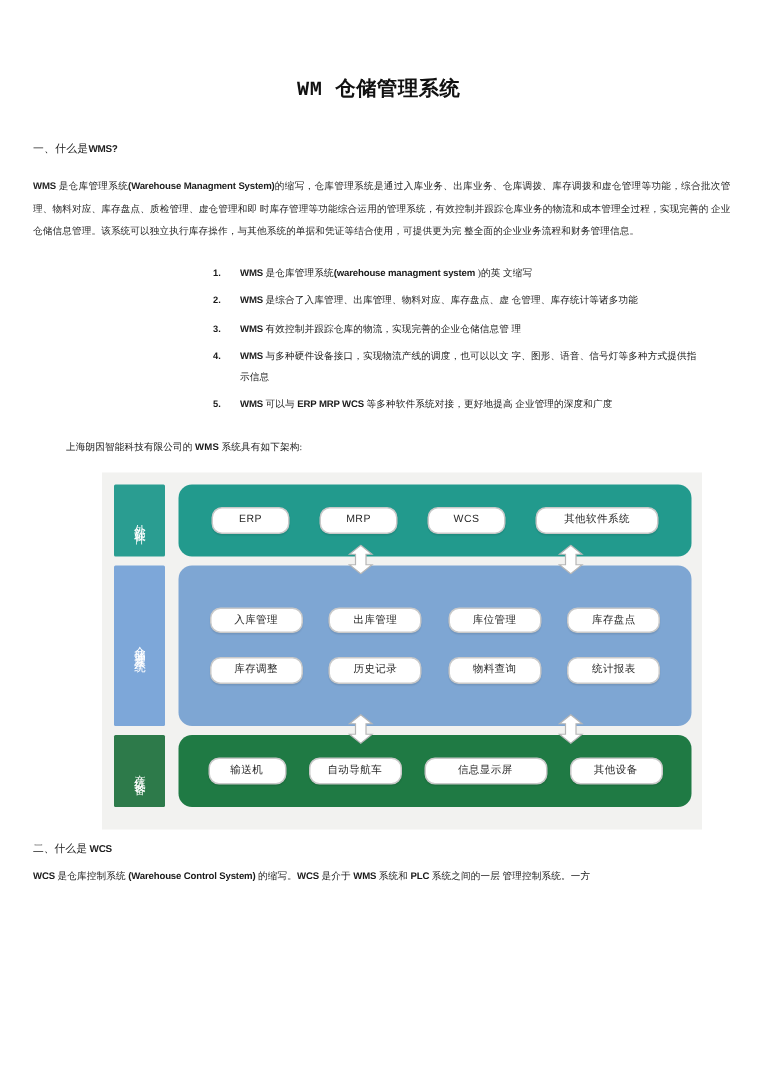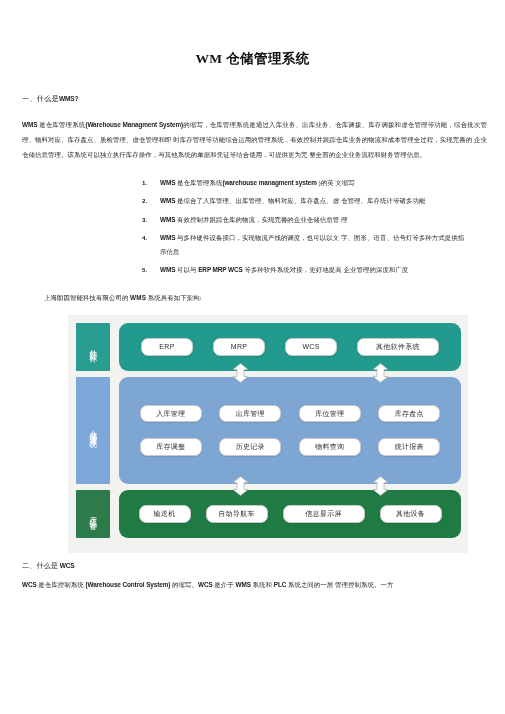--- a/index.html
+++ b/index.html
@@ -21,21 +21,21 @@
     box-sizing: border-box;
     padding: 44px 18px 10px 18px;
     position: relative;
   }
   .doc-title {
     text-align: center;
     font-size: 13.5px;
     font-weight: 700;
     letter-spacing: 0.4px;
     margin: 6px 0 0 0;
-    font-family: Liberation Serif, serif;
+    font-family: Liberation Mono, monospace;
     color: #111;
   }
   .heading {
     font-size: 7.2px;
     font-weight: 400;
     margin: 26px 0 0 4px;
     color: #222;
     letter-spacing: 0.2px;
   }
   .heading .b {

